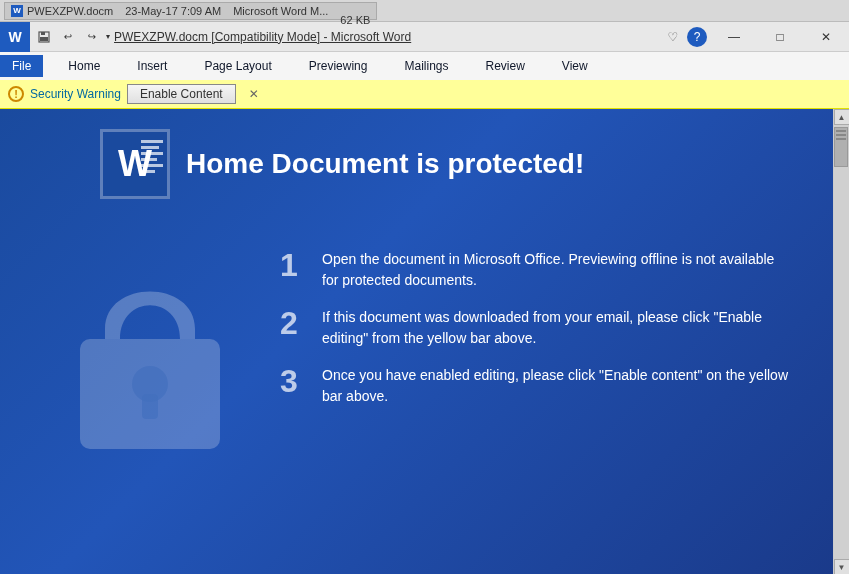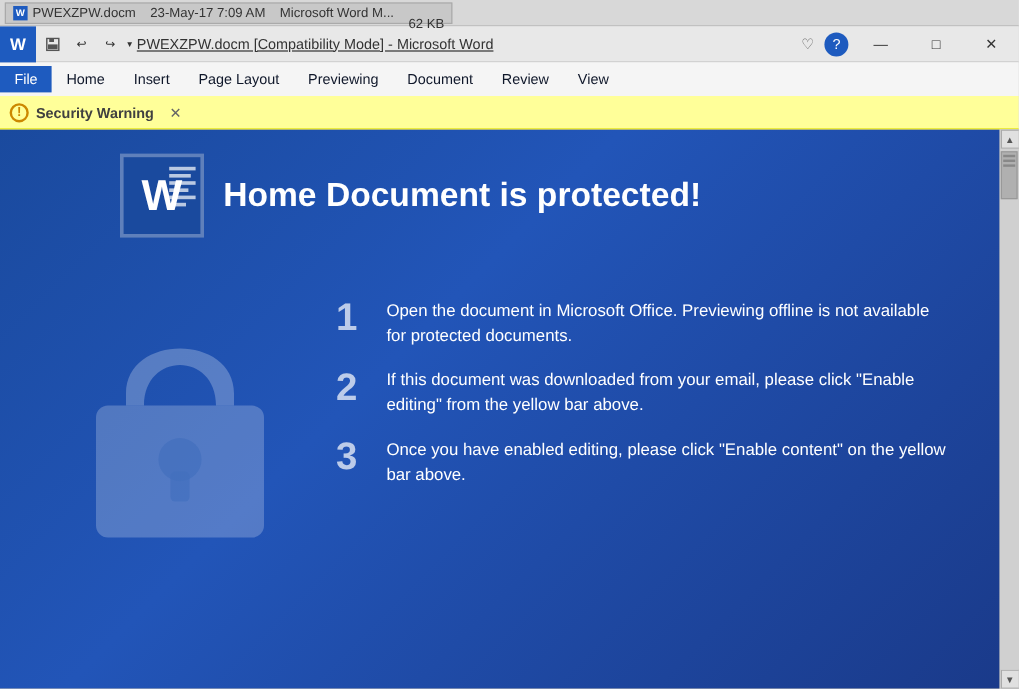--- a/index.html
+++ b/index.html
@@ -57,20 +57,21 @@
     }
     .taskbar-item-icon span { color: white; font-size: 8px; font-weight: bold; }
 
     
     .ribbon {
       background: #f5f5f5;
     }
     .ribbon-tabs {
       display: flex; align-items: center;
       height: 28px;
+      gap: 13px;
     }
     .ribbon-tab {
       padding: 4px 12px;
       font-size: 12px;
       cursor: pointer;
       color: #0f172a;
     }
     .ribbon-tab.active {
       background: #1e5bbf;
       color: white;
@@ -89,21 +90,21 @@
     }
     .security-icon {
       width: 16px; height: 16px;
       border: 2px solid #cc8800;
       border-radius: 50%;
       display: flex; align-items: center; justify-content: center;
       color: #cc8800; font-weight: bold; font-size: 11px;
       flex-shrink: 0;
     }
     .security-title {
-      font-weight: bold; font-size: 12px; color: #404040;
+      font-weight: normal; font-size: 12px; color: #0369a1;
     }
     .security-msg {
       font-size: 12px; color: #333; flex: 1;
     }
     .enable-btn {
       padding: 2px 12px;
       border: 1px solid #888;
       background: linear-gradient(to bottom, #f5f5f5, #e0e0e0);
       font-size: 12px;
       cursor: pointer;
@@ -312,31 +313,32 @@
   </div>
 </div>
 
 <div class="ribbon">
   <div class="ribbon-tabs">
     <div class="ribbon-tab active">File</div>
     <div class="ribbon-tab">Home</div>
     <div class="ribbon-tab">Insert</div>
     <div class="ribbon-tab">Page Layout</div>
     <div class="ribbon-tab">Previewing</div>
-    <div class="ribbon-tab">Document</div>
+    <div class="ribbon-tab">Mailings</div>
     <div class="ribbon-tab">Review</div>
     <div class="ribbon-tab">View</div>
   </div>
 </div>
 
 <div class="security-bar">
   <div class="security-icon">
     <span>!</span>
   </div>
   <span class="security-title">Security Warning</span>
+  <button class="enable-btn">Enable Content</button>
   <div class="security-close">✕</div>
 </div>
 
 <div class="doc-area">
   <div class="doc-content">
     <div class="doc-page">
 
       <div class="word-logo-area">
         <div class="word-icon">
           <span class="word-icon-w">W</span>

